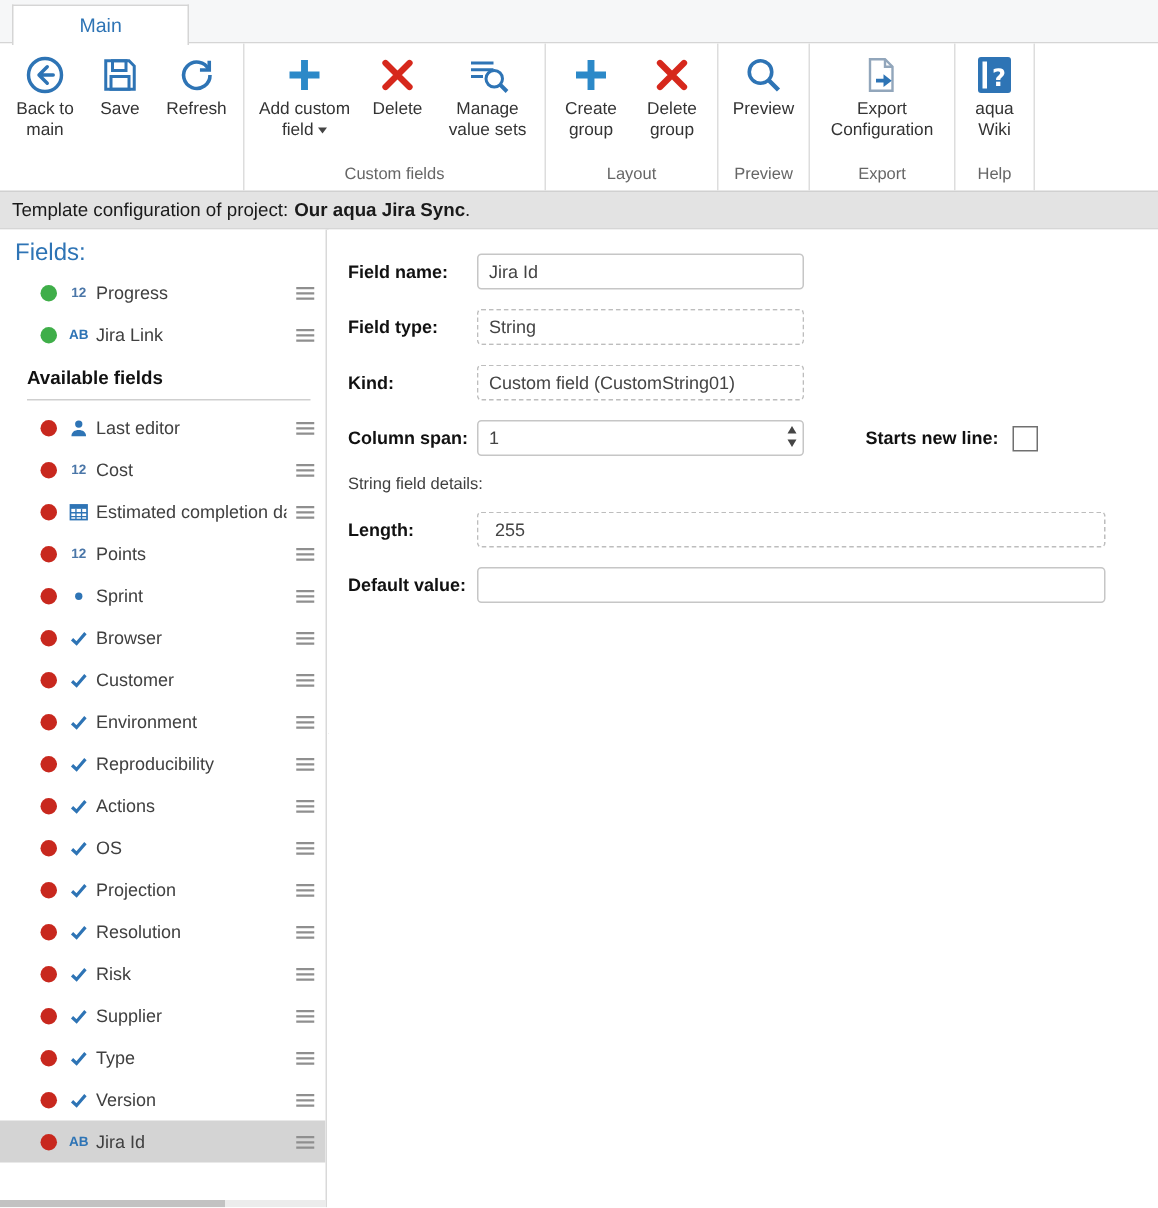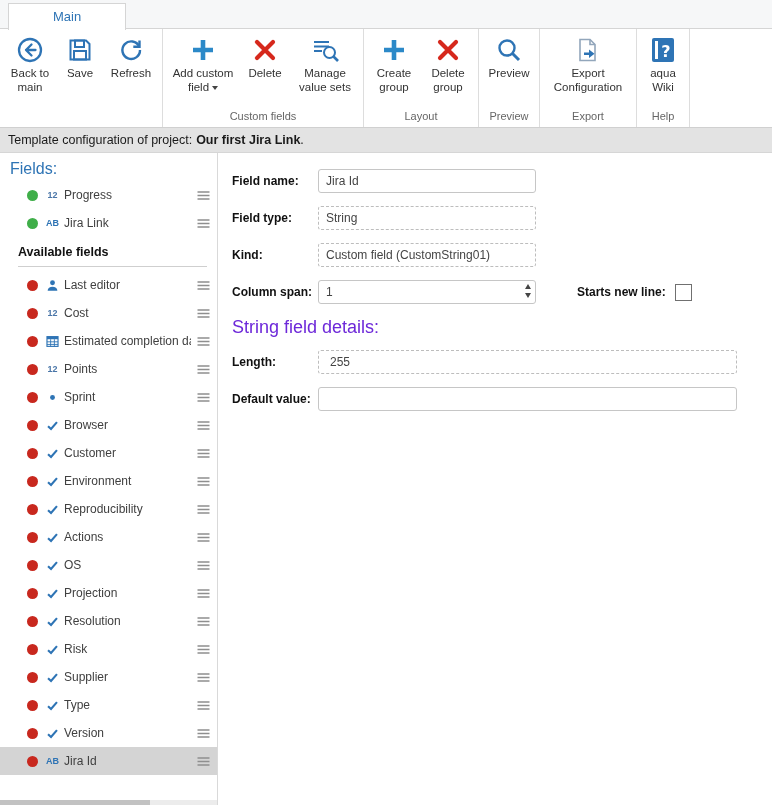--- a/index.html
+++ b/index.html
@@ -61,21 +61,21 @@
             font-size:12px;color:#444;font-family:inherit;width:218px;background:#fff;outline:none;}
   input.txt.dashed{border-style:dashed;border-color:#bdbdbd;}
   input.txt.wide{width:419px;padding-left:11px;}
   .spin-wrap{position:relative;width:218px;}
   .spin-wrap input{width:100%;padding-right:18px;}
   .spinner{position:absolute;right:5px;top:4px;display:flex;flex-direction:column;gap:4px;}
   .sp-up{width:0;height:0;border-left:3.5px solid transparent;border-right:3.5px solid transparent;border-bottom:5px solid #454545;cursor:pointer;}
   .sp-down{width:0;height:0;border-left:3.5px solid transparent;border-right:3.5px solid transparent;border-top:5px solid #454545;cursor:pointer;}
   .snl-label{font-weight:bold;font-size:12px;color:#111;margin-left:41px;}
   .checkbox{width:15px;height:15px;border:1px solid #707070;background:#fff;margin-left:9px;display:inline-block;box-sizing:content-box;}
-  .section-title{color:#6d28d9;font-size:18px;margin:8px 0 12px;}
+  .section-title{color:#404040;font-size:11px;margin:8px 0 12px;}
 </style>
 </head>
 <body>
 
 <div class="app">
 
   <div class="tabstrip">
     <div class="tab">Main</div>
   </div>
 
@@ -210,21 +210,21 @@
               </svg>
           </span>
           <span class="rlabel">aqua Wiki</span>
         </div>
       </div>
       <div class="rgroup-label">Help</div>
     </div>
 
   </div>
 
-  <div class="banner"><span class="pfx">Template configuration of project:</span><b>Our first Jira Link</b><span>.</span></div>
+  <div class="banner"><span class="pfx">Template configuration of project:</span><b>Our aqua Jira Sync</b><span>.</span></div>
 
   <div class="sidebar">
     <div class="sidebar-title">Fields:</div>
     <div>
         <div class="frow">
     <span class="dot green"></span>
     <span class="ficon glyph-num">12</span>
     <span class="flabel">Progress</span>
     <span class="handle">
       <svg width="13" height="9" viewBox="0 0 13 9">

